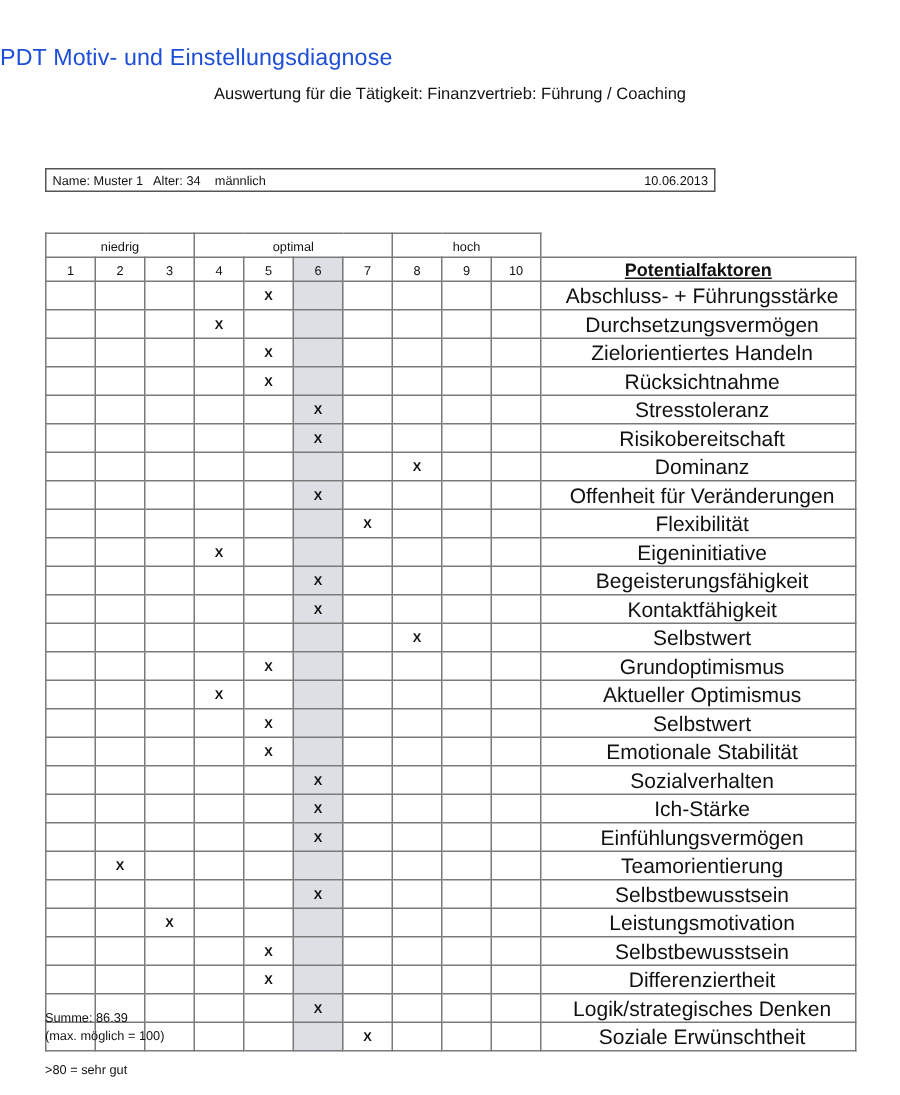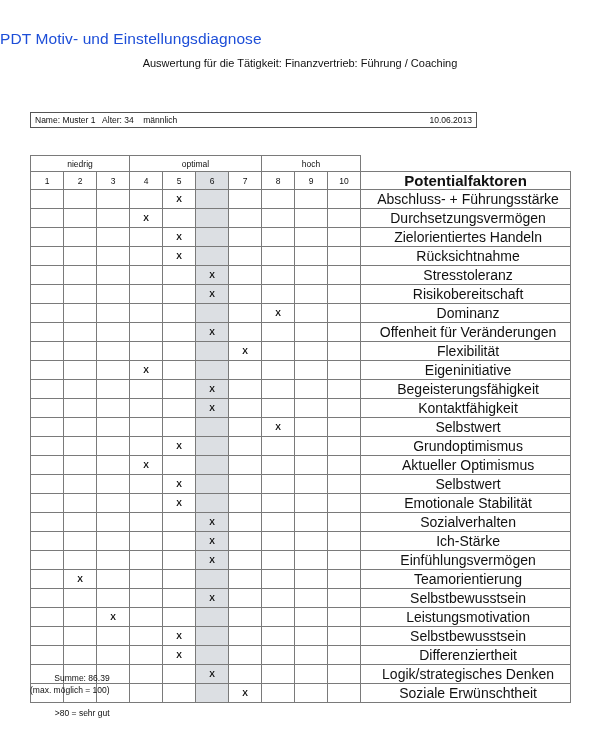--- a/index.html
+++ b/index.html
@@ -98,22 +98,23 @@
     border-bottom: none;
   }
   tr.num-row td {
     height: 16px;
     text-align: center;
     vertical-align: middle;
     font-size: 8.5px;
   }
   tr.num-row td.labelhead {
     font-weight: bold;
-    font-size: 15px;
+    font-size: 12px;
     text-align: center;
+    text-decoration: underline;
   }
   tr.data-row td {
     height: 19px;
     vertical-align: middle;
   }
   tr.data-row td.mark {
     text-align: center;
     font-weight: bold;
     font-size: 8.5px;
   }
@@ -128,21 +129,21 @@
   
   .footer {
     position: absolute;
     left: 30px;
     top: 672px;
     font-size: 8.5px;
     line-height: 12px;
     color: #111;
   }
   .footer .blockgap { height: 11px; }
-  .footer div { white-space: pre; text-align: right; }
+  .footer div { white-space: pre; }
 </style>
 </head>
 <body>
 
 <h1 class="doc-title">PDT Motiv- und Einstellungsdiagnose</h1>
 <h2 class="doc-subtitle">Auswertung für die Tätigkeit: Finanzvertrieb: Führung / Coaching</h2>
 
 <div class="person-bar">
   <span class="pb-left">Name: Muster 1   Alter: 34    männlich</span>
   <span class="pb-right">10.06.2013</span>

